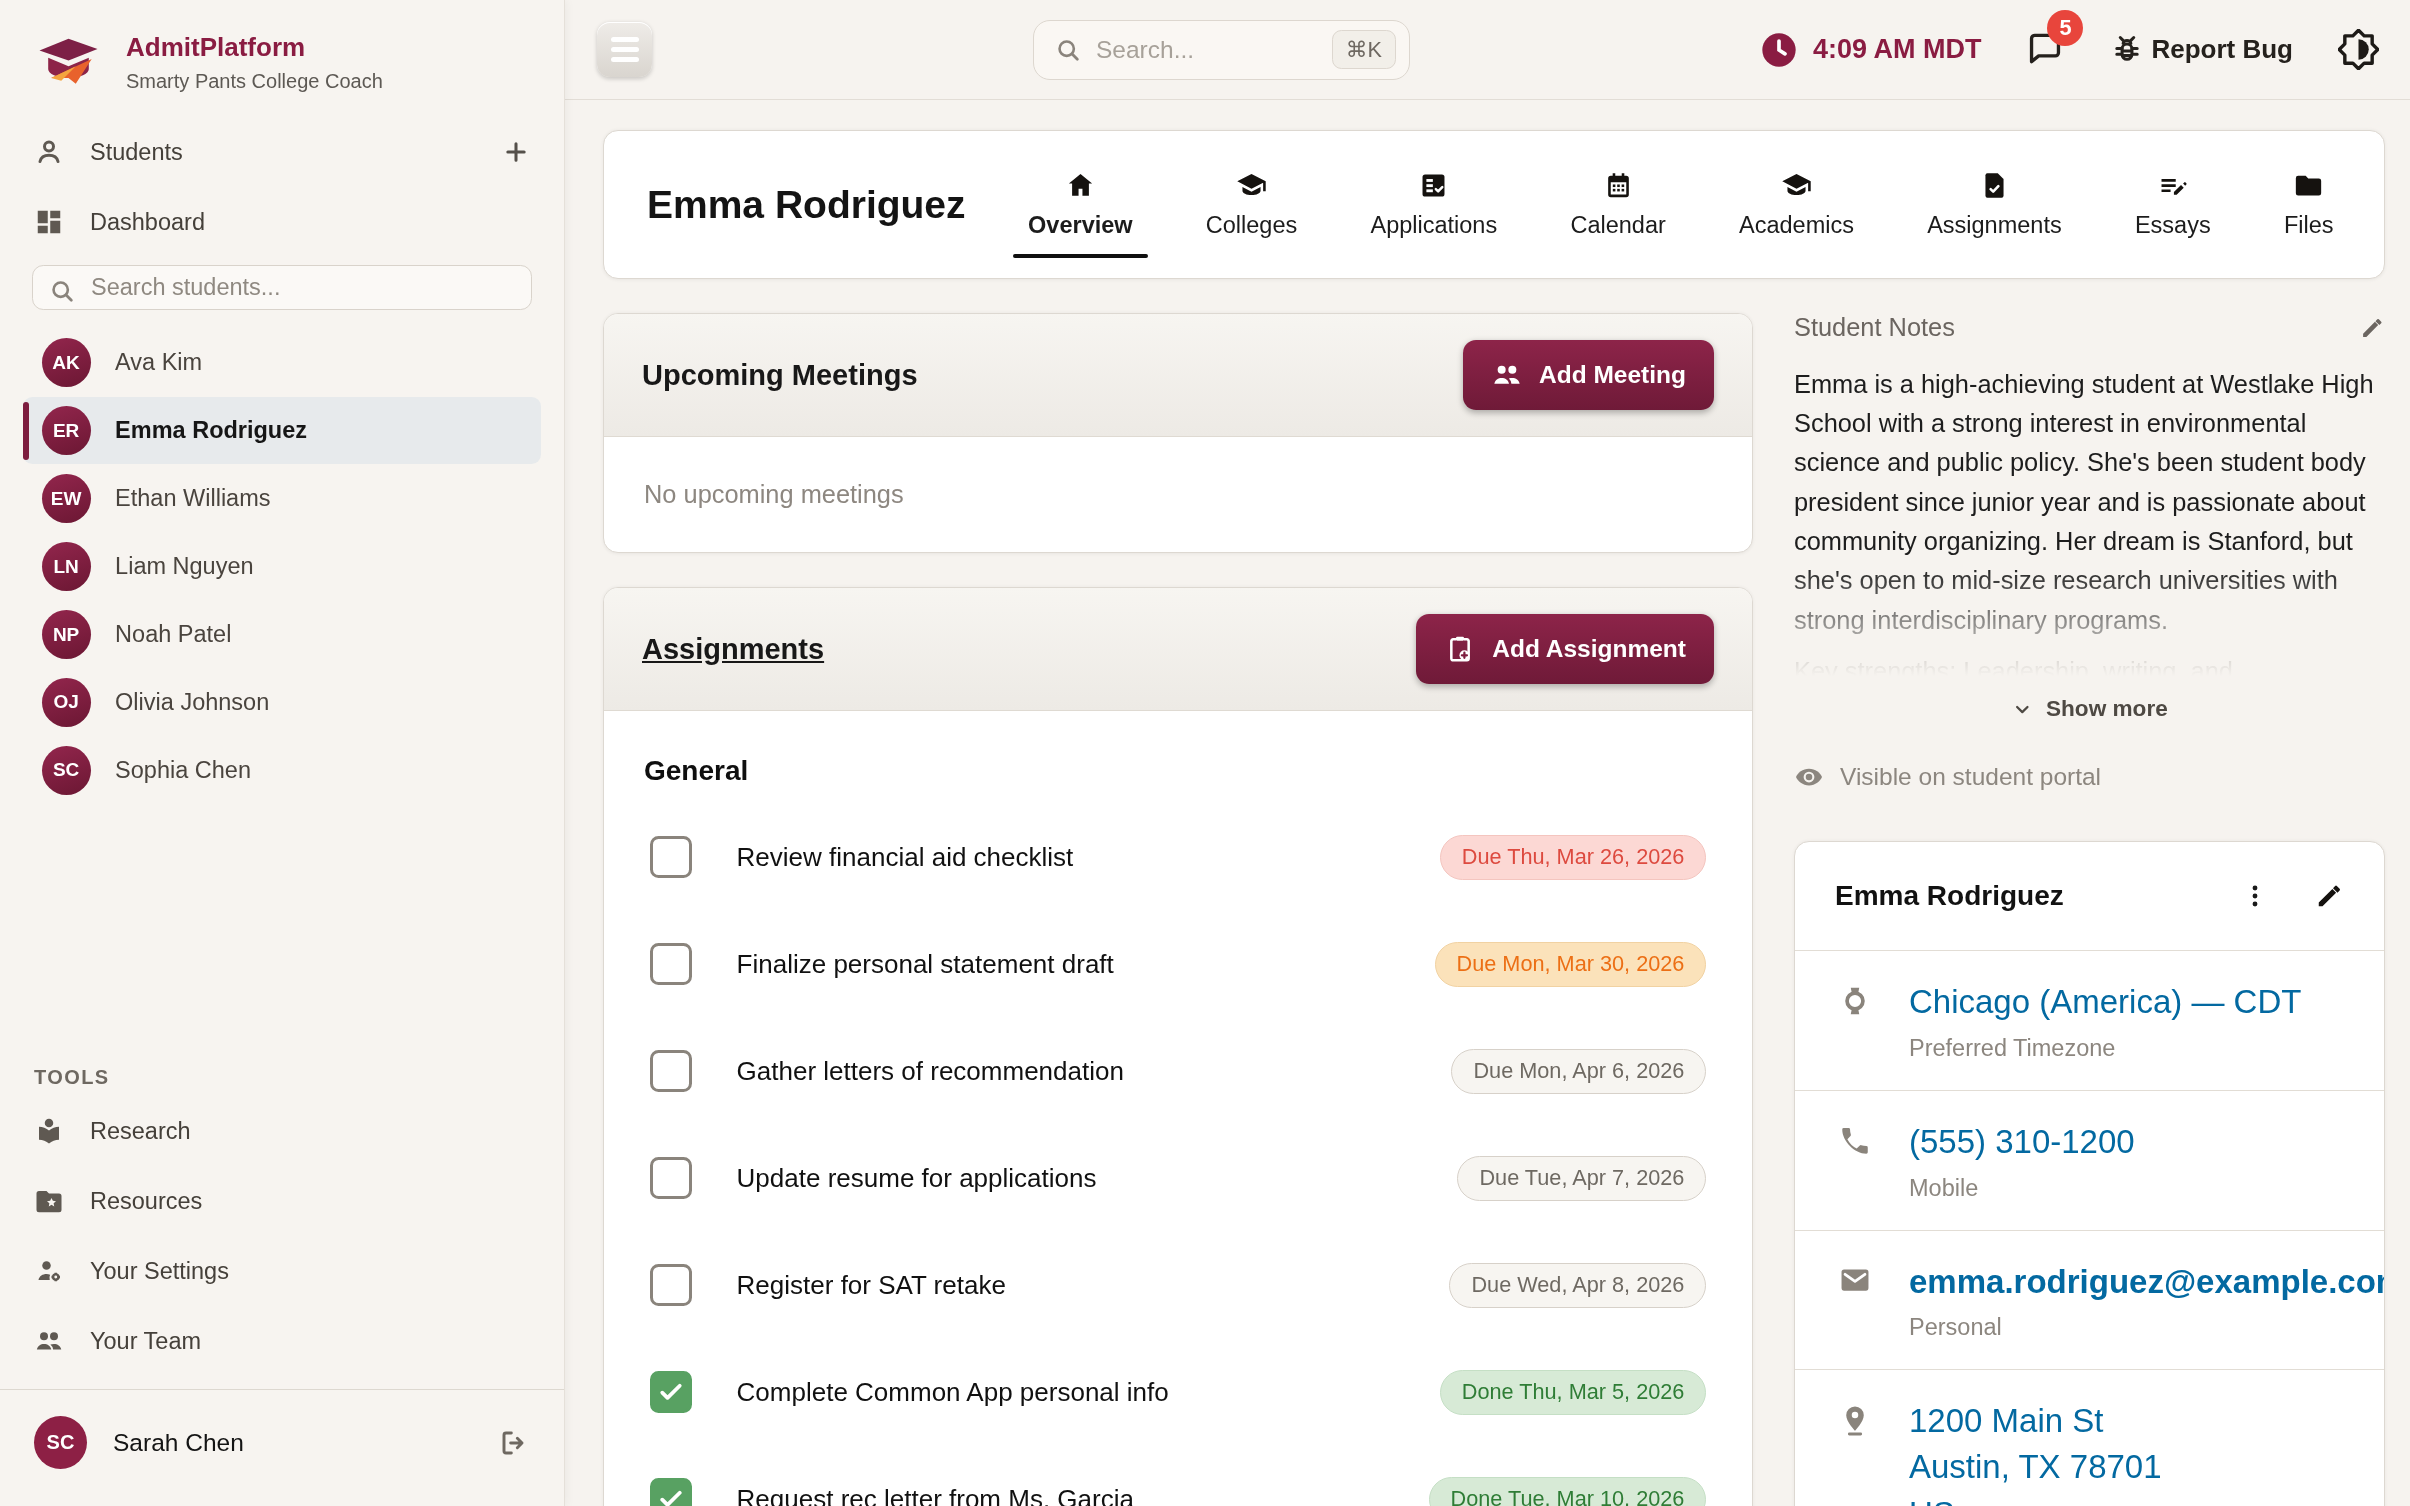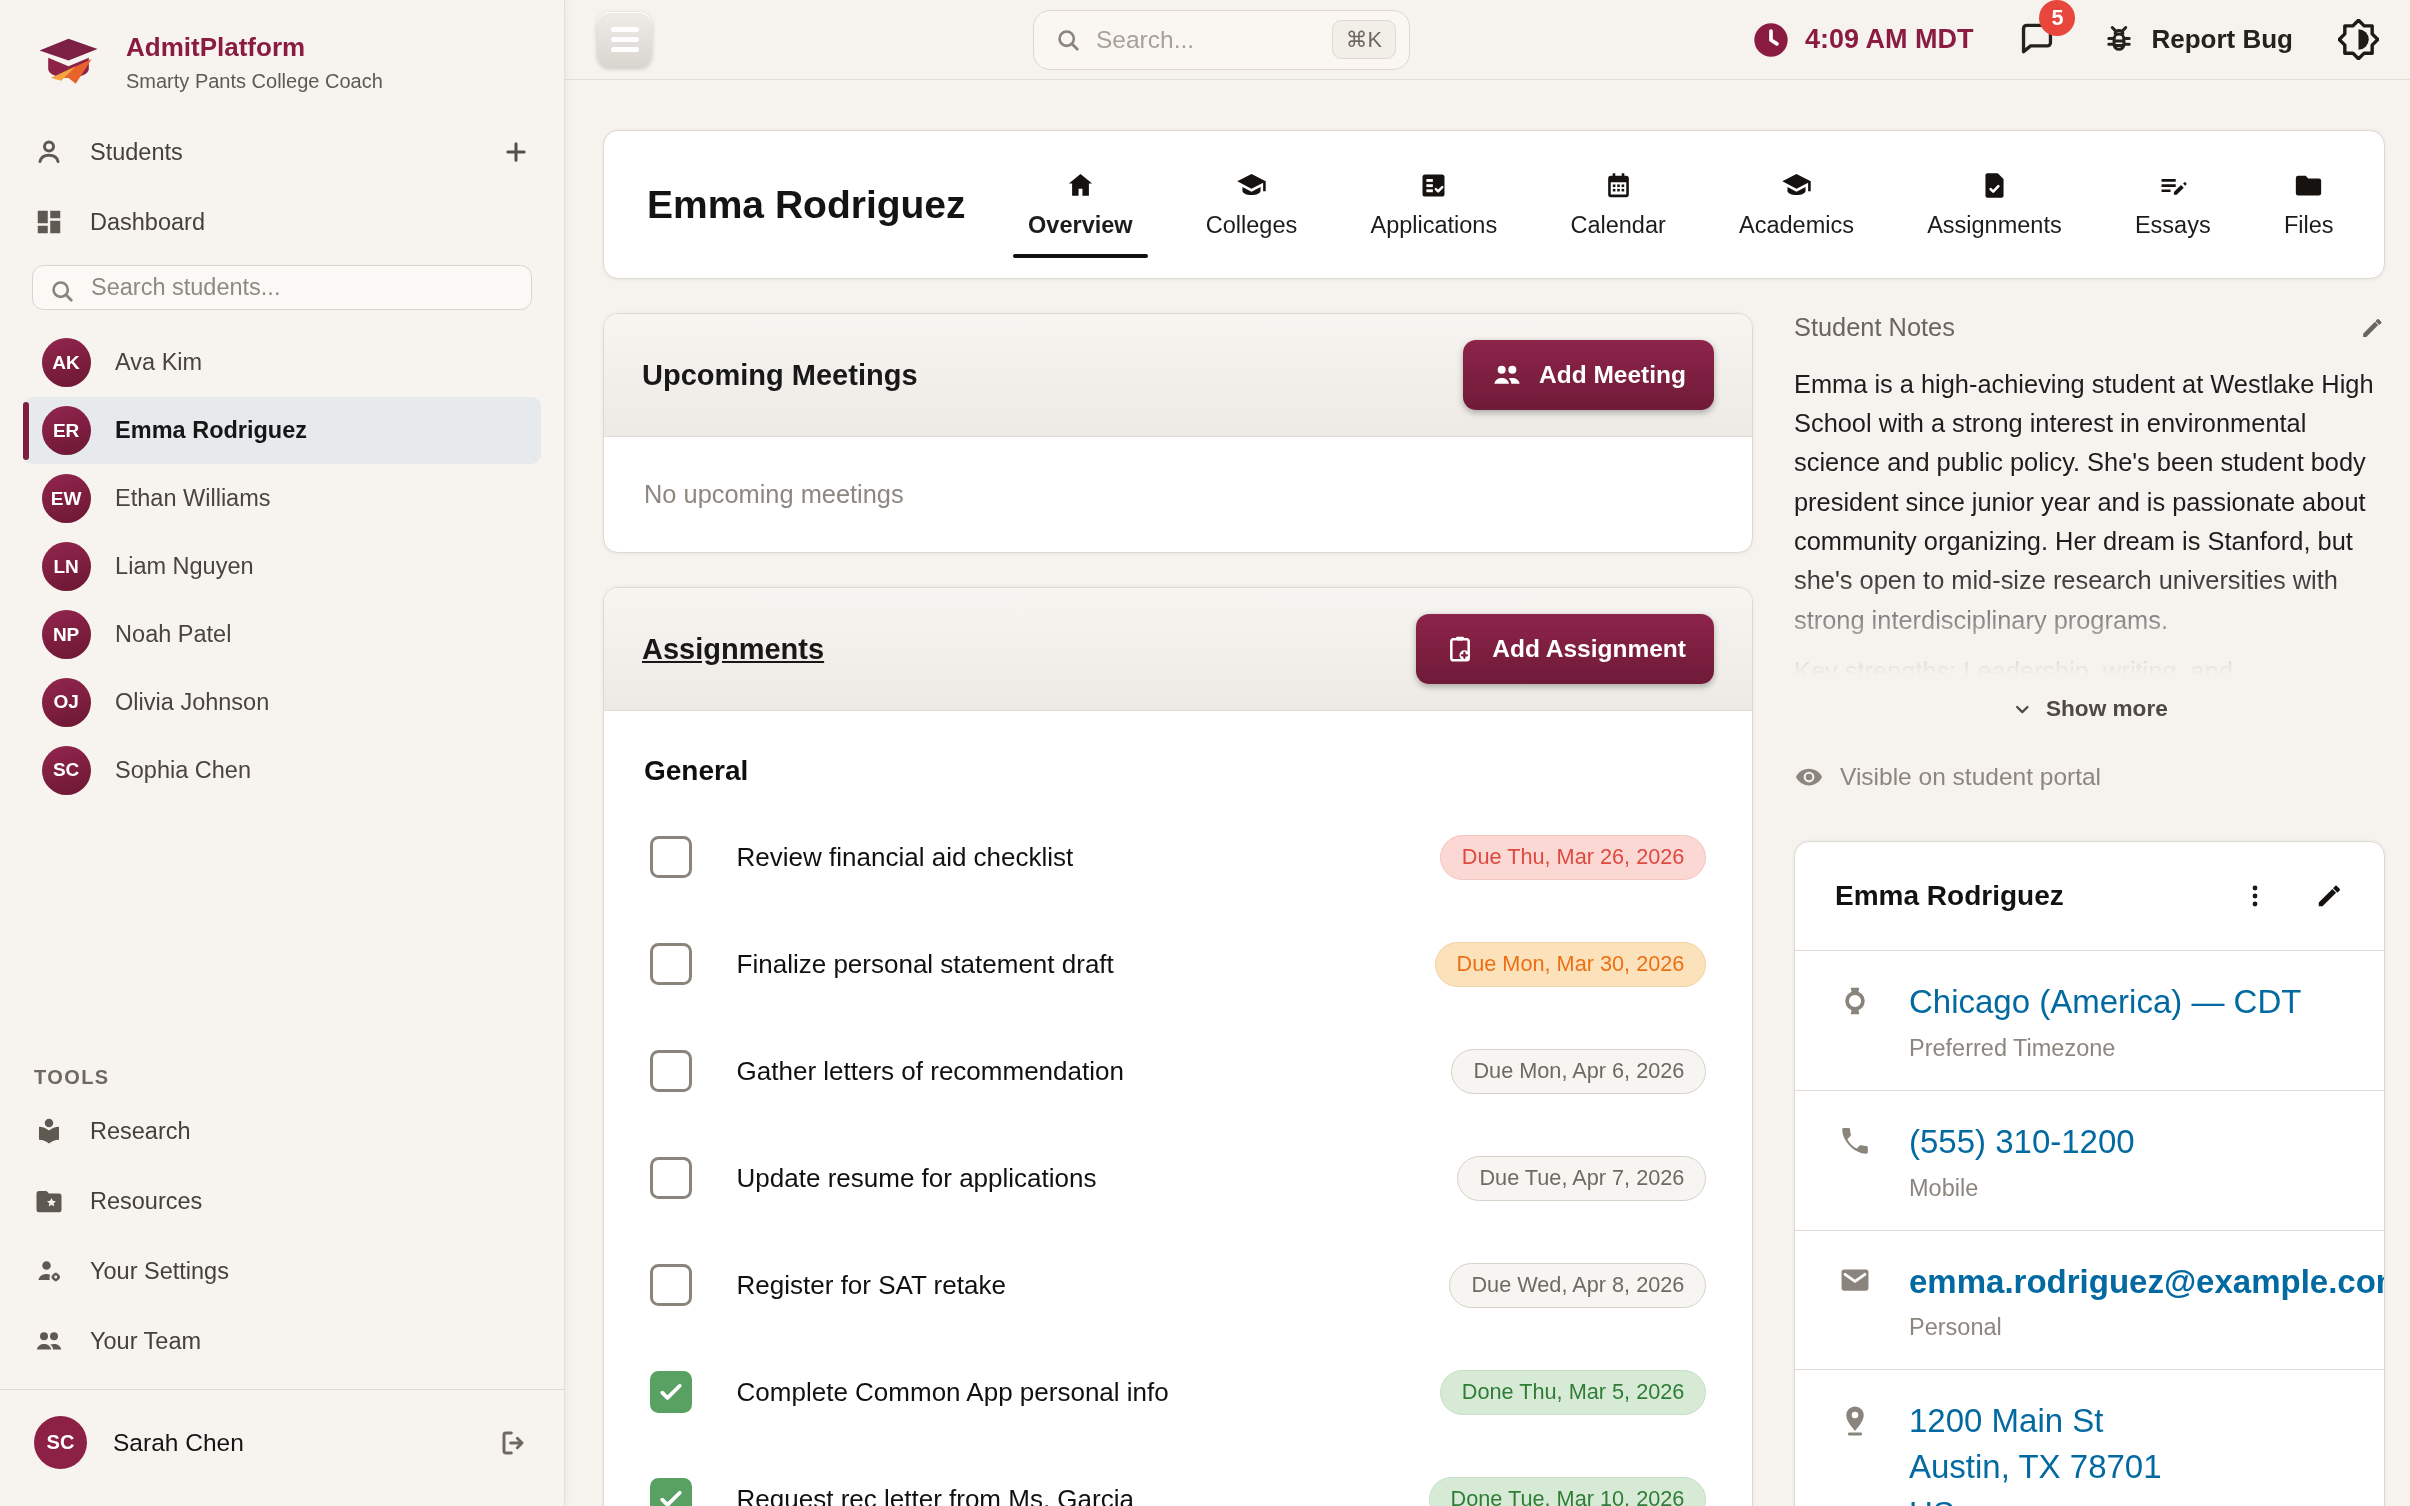--- a/index.html
+++ b/index.html
@@ -40,21 +40,21 @@
   .tools-label { padding:22.6px 34px 7.5px; font-size:20px; font-weight:bold;
     letter-spacing:1.4px; color:#6e6861; }
   .user-row { border-top:0.9px solid #ddd8d0; margin-top:13px; padding:26px 34px 38px;
     display:flex; align-items:center; gap:26px; }
   .user-avatar { width:53px; height:53px; border-radius:50%; background:#8d2045; color:#fff;
     font-weight:bold; font-size:20px; display:flex; align-items:center; justify-content:center; }
   .user-name { font-size:24.5px; font-weight:normal; color:#141414; }
   .logout { margin-left:auto; width:32px; height:32px; color:#6e6861; cursor:pointer; }
 
   
-  .topbar { position:absolute; left:565px; right:0; top:0; height:80px;
+  .topbar { position:absolute; left:565px; right:0; top:0; height:100px;
     border-bottom:0.9px solid #e2ddd6; display:flex; align-items:center; padding:0 32px; }
   .hamburger { width:55px; height:55px; border-radius:13px;
     background:linear-gradient(#efece8,#d9d5cf); box-shadow:0 1.9px 4.7px rgba(0,0,0,.18), inset 0 0.9px 0 #fff;
     display:flex; flex-direction:column; justify-content:center; align-items:center; gap:5.6px; cursor:pointer; }
   .hamburger span { width:28px; height:4.7px; background:#fff; border-radius:2.8px; }
   .topbar-search { margin-left:381px; width:377px; height:60px; border-radius:17px;
     border:1.9px solid #ddd7cf; background:#faf7f3; display:flex; align-items:center;
     padding:0 13px 0 21px; gap:15px; }
   .topbar-search .ico { width:26px; height:26px; color:#8a847c; flex:none; }
   .topbar-search input { flex:1; min-width:0; border:none; background:transparent; outline:none;
@@ -64,21 +64,21 @@
     padding:5.6px 13px; font-size:21.7px; color:#6e6861; }
   .topbar-right { margin-left:auto; display:flex; align-items:center; gap:45px; }
   .time-wrap { display:flex; align-items:center; gap:14px; color:#8a1c42;
     font-weight:bold; font-size:27px; cursor:pointer; }
   .time-wrap .ico { width:40px; height:40px; }
   .chat-wrap { position:relative; cursor:pointer; }
   .chat-wrap .ico { width:38px; height:38px; color:#25211d; }
   .count-badge { position:absolute; top:-19px; right:-19px; min-width:36px; height:36px;
     border-radius:50%; background:#e8453c; color:#fff; font-size:21.7px; font-weight:bold;
     display:flex; align-items:center; justify-content:center; }
-  .bug-wrap { display:flex; gap:14px; align-items:center; font-size:26px; font-weight:bold;
+  .bug-wrap { display:flex; gap:6px; align-items:center; font-size:26px; font-weight:bold;
     color:#25211d; cursor:pointer; }
   .bug-wrap .ico { width:36px; height:36px; }
   .theme-btn { width:41px; height:41px; color:#1d1a17; cursor:pointer; }
 
   
   .main { position:absolute; left:565px; top:94px; right:0; bottom:0; padding:36px 26px 0 38px; overflow:hidden; }
   .card { background:#fff; border:0.9px solid #ddd8d1; border-radius:15px;
     box-shadow:0 0.9px 3.8px rgba(0,0,0,.06); overflow:hidden; }
   .header-card { height:149px; display:flex; align-items:center; padding:0 43px; }
   .page-title { font-size:39px; font-weight:bold; color:#141414; margin-right:55px; white-space:nowrap; }

